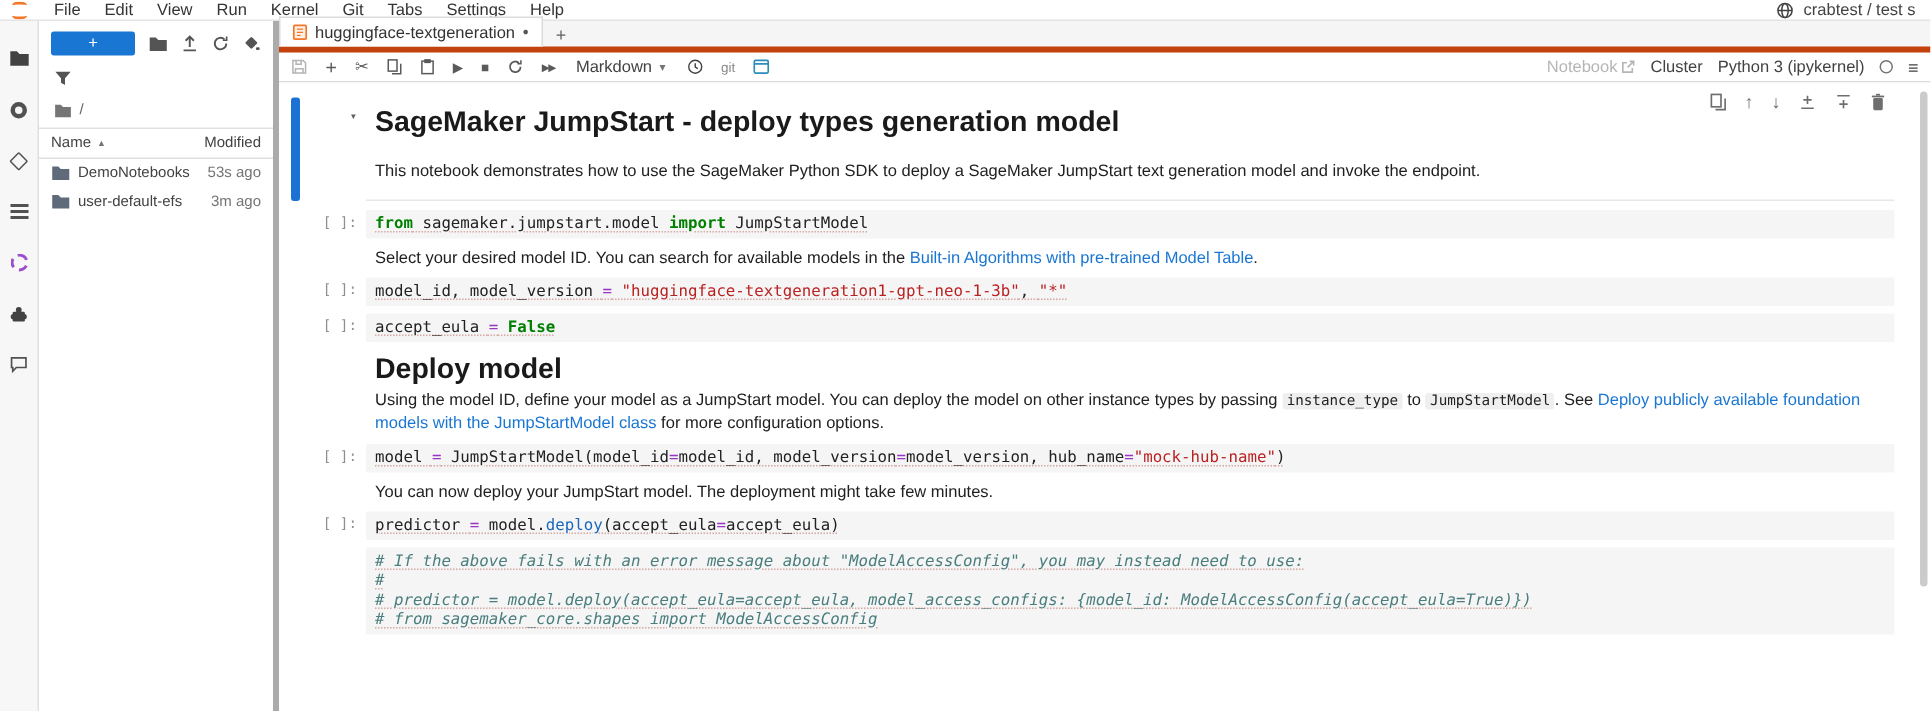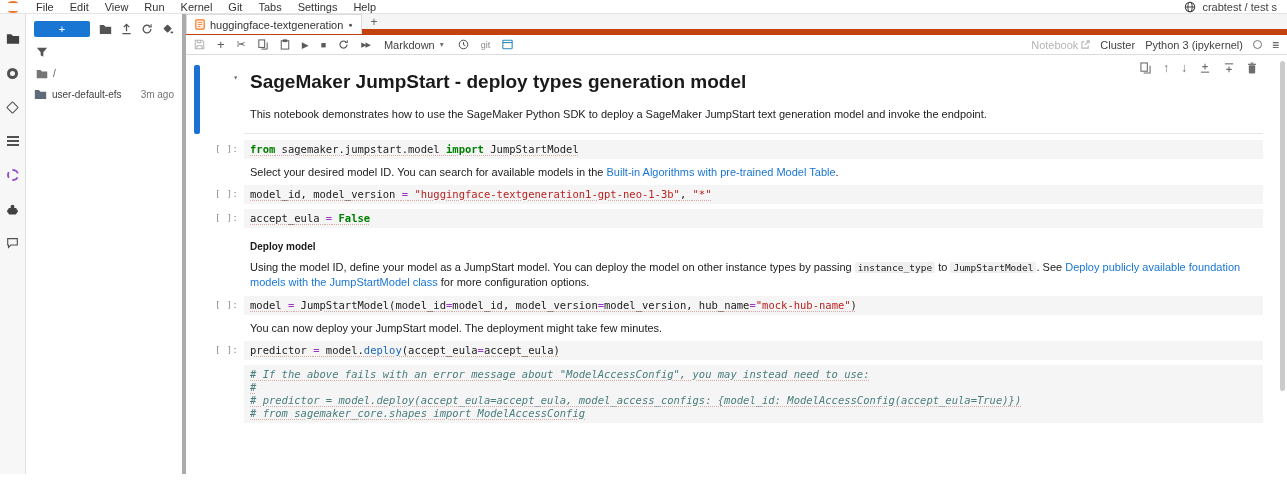--- a/index.html
+++ b/index.html
@@ -45,22 +45,22 @@
   .fb-header { display:flex; align-items:center; padding:4px 8px;
                border-top:1px solid #e0e0e0; border-bottom:1px solid #e0e0e0; color:#424242; }
   .fb-header .hname { flex:1; display:flex; align-items:center; gap:4px; }
   .sort-caret { font-size:6px; color:#757575; }
   .fb-row { display:flex; align-items:center; gap:5px; padding:4px 8px; color:#424242; }
   .fb-row .fname { flex:1; white-space:nowrap; overflow:hidden; }
   .fb-row .ftime { color:#757575; }
 
   
   .nbpanel { flex:1; min-width:0; display:flex; flex-direction:column; background:#fff; }
-  .tabbar { height:21px; background:#f5f5f5; border-bottom:6px solid #c2410c;
-            display:flex; align-items:flex-start; padding-left:0; }
+  .tabbar { height:21px; background:#f5f5f5; border-bottom:4px solid #c2410c;
+            display:flex; align-items:flex-end; padding-left:0; }
   .tab { height:20px; background:#fff; border:1px solid #dcdcdc; border-bottom:none;
          display:flex; align-items:center; gap:5px; padding:0 8px; max-width:178px; }
   .tab-title { white-space:nowrap; overflow:hidden; max-width:138px; color:#333; }
   .tab-dirty { font-size:7px; color:#555; }
   .newtab { padding:0 9px; color:#616161; font-size:12px; align-self:center; }
 
   .nbtoolbar { height:20px; border-bottom:1px solid #dcdcdc; display:flex; align-items:center;
                padding:0 8px; gap:12px; color:#5a5a5a; }
   .tb-icon { display:flex; align-items:center; font-size:10px; color:#5a5a5a; }
   .tb-glyph { font-size:9px; }
@@ -92,21 +92,21 @@
   .codetext { text-decoration:underline dotted rgba(190,110,100,0.55); text-underline-offset:2px; }
   .kw { color:#008000; font-weight:bold; }
   .str { color:#ba2121; }
   .op { color:#9a34c4; }
   .fn { color:#1a66bb; }
   .com { color:#4a7d7d; font-style:italic; }
 
   .mdbody { padding:0 6px; line-height:14px; color:#212121; }
   .mdbody.titlecell { border-bottom:1px solid #e8e8e8; padding-bottom:12px; }
   h1.nb-h1 { font-size:19px; line-height:22px; font-weight:600; margin:6px 0 0 0; color:#1a1a1a; }
-  h2.nb-h2 { font-size:10px; line-height:18px; font-weight:600; margin:4px 0 0 0; color:#1a1a1a; }
+  h2.nb-h2 { font-size:19px; line-height:18px; font-weight:600; margin:4px 0 0 0; color:#1a1a1a; }
   .mdp { margin-top:14px; }
   .mdp2 { margin-top:4px; }
   .mdlink { color:#1976d2; }
   .ic { font-family:"DejaVu Sans Mono", monospace; font-size:9.5px; background:#efefef;
         padding:0 3px; border-radius:2px; }
 </style>
 </head>
 <body>
 
 <div class="menubar">
@@ -204,20 +204,34 @@
       <svg width="12" height="11" viewBox="0 0 14 13" fill="#545454">
           <path d="M1 1h12L8.6 6.2v5.3l-3.2-1.8V6.2z"></path>
         </svg>
     </div>
     <div class="fb-crumb">
       <svg width="12" height="10" viewBox="0 0 16 13" fill="#757575">
           <path d="M1 1h5l2 2h7v9H1z"></path>
         </svg>
       <span>/</span>
     </div>
+    <div class="fb-header">
+      <span class="hname">
+        <span>Name</span>
+        <span class="sort-caret">▲</span>
+      </span>
+      <span>Modified</span>
+    </div>
+    <div class="fb-row">
+      <svg width="13" height="11" viewBox="0 0 16 13" fill="#5f6b7a">
+          <path d="M1 1h5l2 2h7v9H1z"></path>
+        </svg>
+      <span class="fname">DemoNotebooks</span>
+      <span class="ftime">53s ago</span>
+    </div>
     <div class="fb-row">
       <svg width="13" height="11" viewBox="0 0 16 13" fill="#5f6b7a">
           <path d="M1 1h5l2 2h7v9H1z"></path>
         </svg>
       <span class="fname">user-default-efs</span>
       <span class="ftime">3m ago</span>
     </div>
   </div>
 
   <div class="nbpanel">

